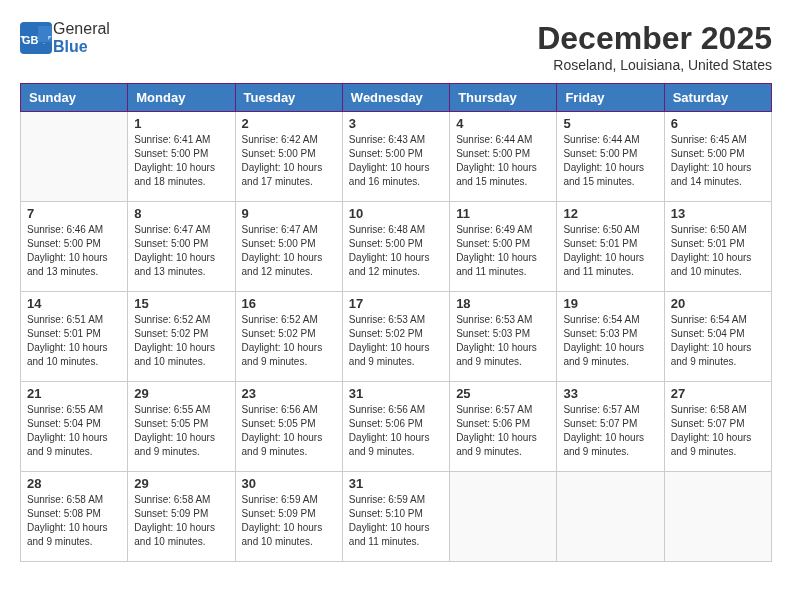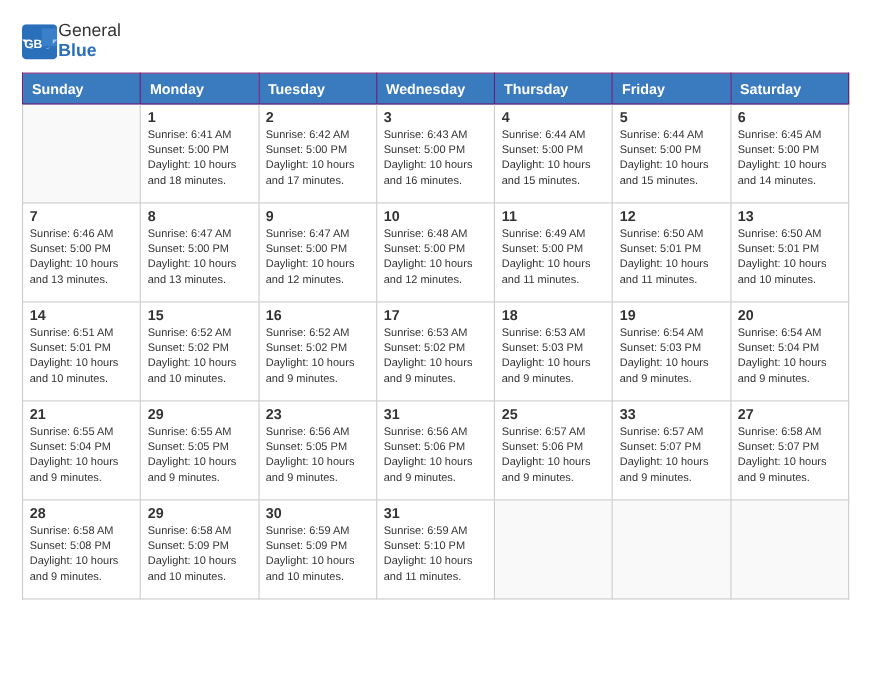--- a/index.html
+++ b/index.html
@@ -91,20 +91,22 @@
         <path d="M18,4 L32,4 L32,20 L18,20 Z" fill="#4a90d9" opacity="0.5"></path>
         <text x="2" y="22" font-size="11" font-weight="bold" fill="white" font-family="Arial">GB</text>
       </svg>
       <div>
         <span class="logo-general" style="font-size:16px;font-weight:normal;color:#333;">General</span><br>
         <span class="logo-blue" style="font-size:16px;font-weight:bold;color:#2a6fba;">Blue</span>
       </div>
     </div>
   </div>
   <div class="title-block">
+    <div class="month-title">December 2025</div>
+    <div class="location">Roseland, Louisiana, United States</div>
   </div>
 </div>
 
 <table class="calendar">
   <thead>
     <tr>
     <th>Sunday</th>
         <th>Monday</th>
         <th>Tuesday</th>
         <th>Wednesday</th>

